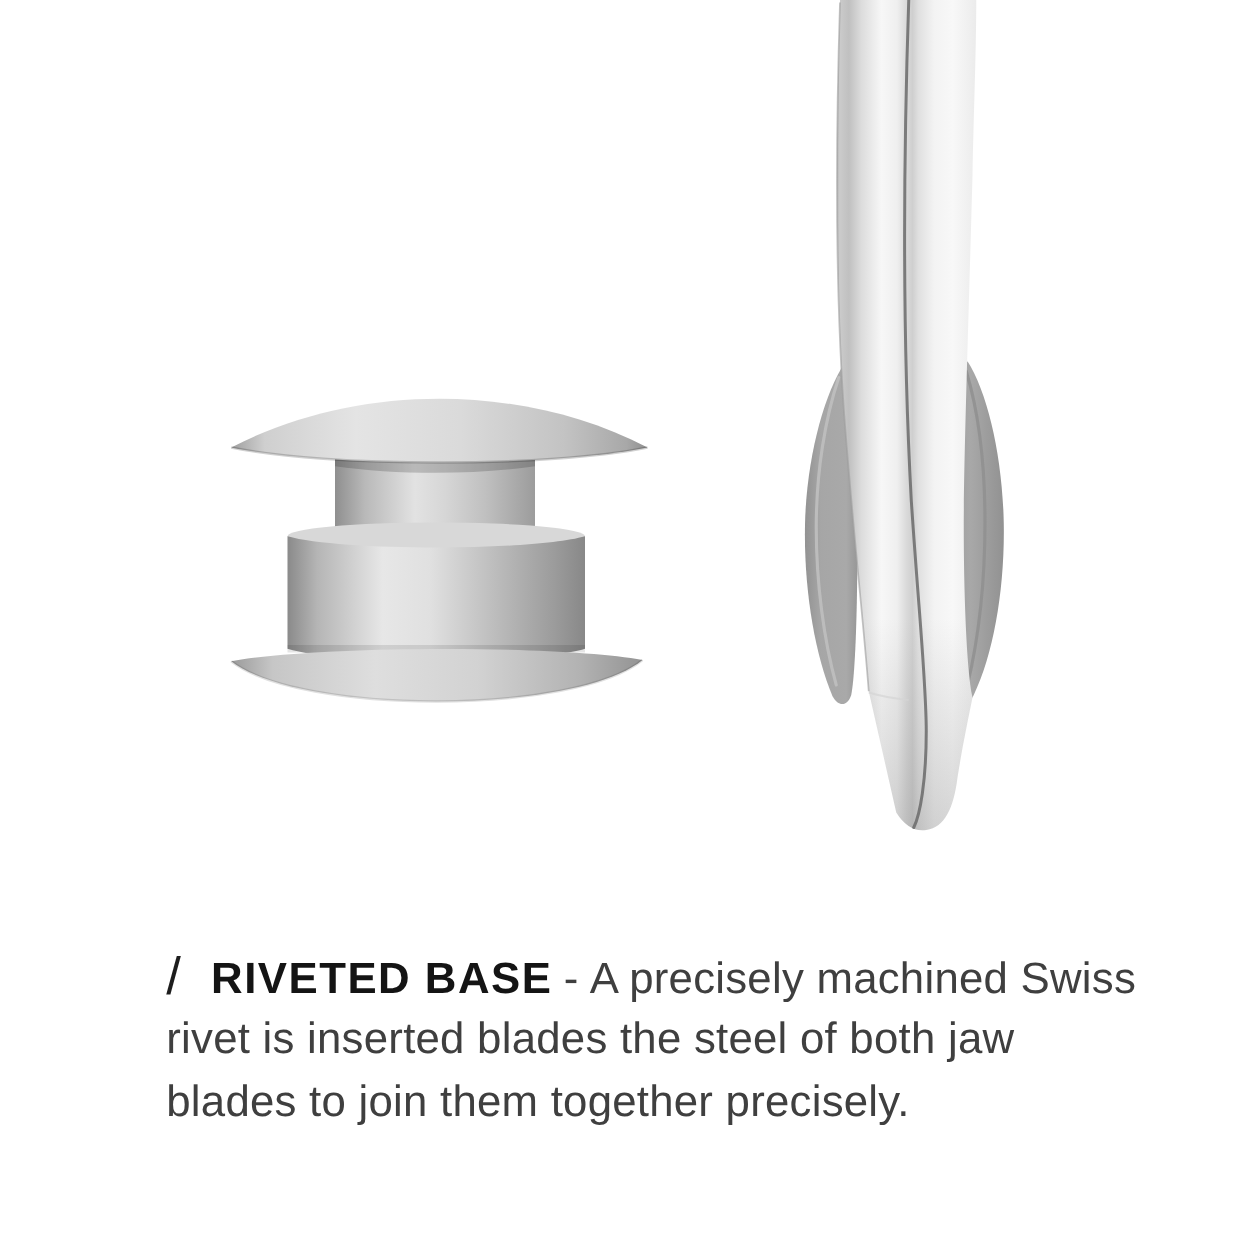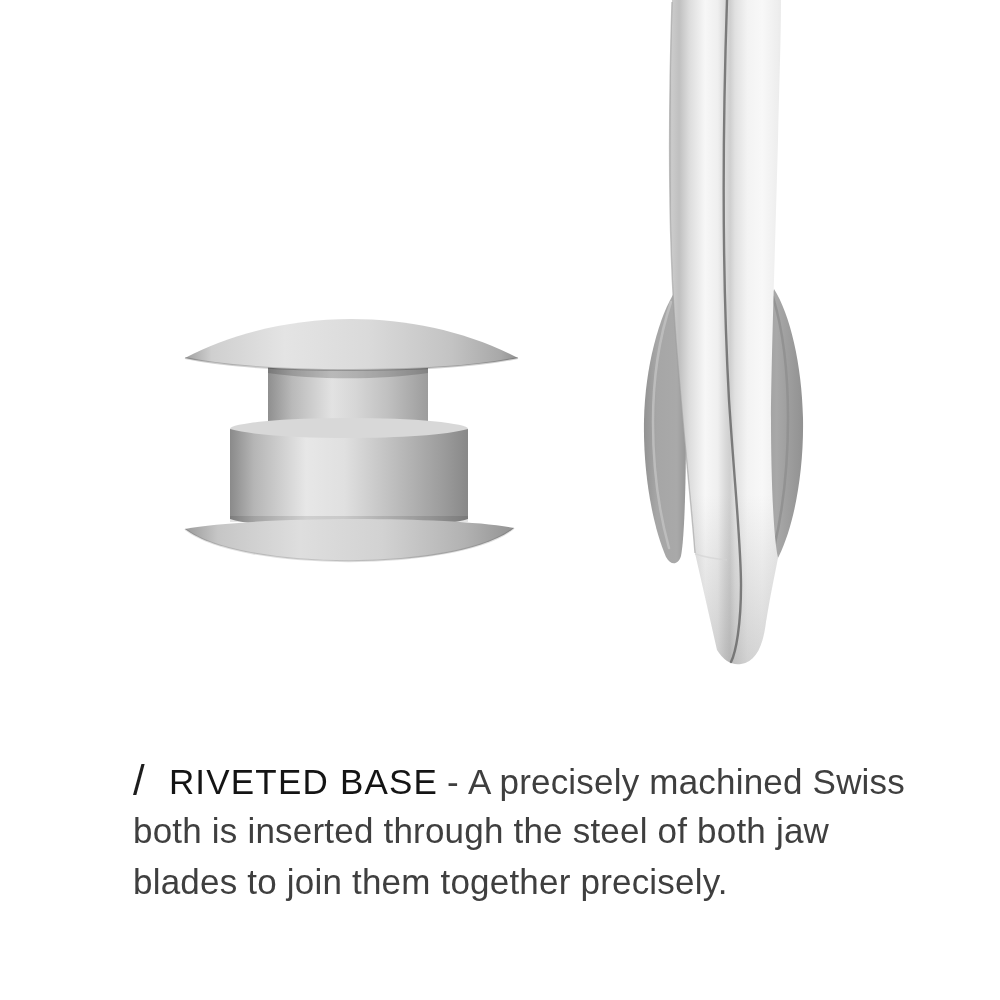--- a/index.html
+++ b/index.html
@@ -24,21 +24,21 @@
   }
   .cap-line{height:51px;}
   .cap-slash{
     font-size:42px;
     font-weight:400;
     color:#1d1d1d;
     position:relative;
     top:1px;
   }
   .cap-title{
-    font-weight:400;
+    font-weight:700;
     color:#141414;
     letter-spacing:1.2px;
     margin-left:24px;
   }
   .cap-sep{margin:0 9px;}
 </style>
 </head>
 <body>
 
 <div class="stage" style="background-color: rgb(255, 255, 255);">
@@ -162,17 +162,17 @@
       <path d="M185,529 C240,572 460,572 514,528" fill="none" stroke="rgba(0,0,0,0.12)" stroke-width="2"></path>
 
       <path d="M185,358 C285,306 418,306 518,358
                C440,374 262,374 185,358 Z" fill="url(#g-cap)"></path>
       <path d="M185,358 C262,374 440,374 518,358" fill="none" stroke="rgba(0,0,0,0.18)" stroke-width="2"></path>
     </g>
   </svg>
 
   <div class="caption" style="color: rgb(63, 63, 63);">
     <div class="cap-line"><span class="cap-slash">/</span><span class="cap-title" style="color: rgb(20, 20, 20);">RIVETED BASE</span><span class="cap-sep">-</span><span>A precisely machined Swiss</span></div>
-    <div class="cap-line">both is inserted through the steel of both jaw</div>
+    <div class="cap-line">rivet is inserted blades the steel of both jaw</div>
     <div class="cap-line">blades to join them together precisely.</div>
   </div>
 
 </div>
 
 </body></html>

